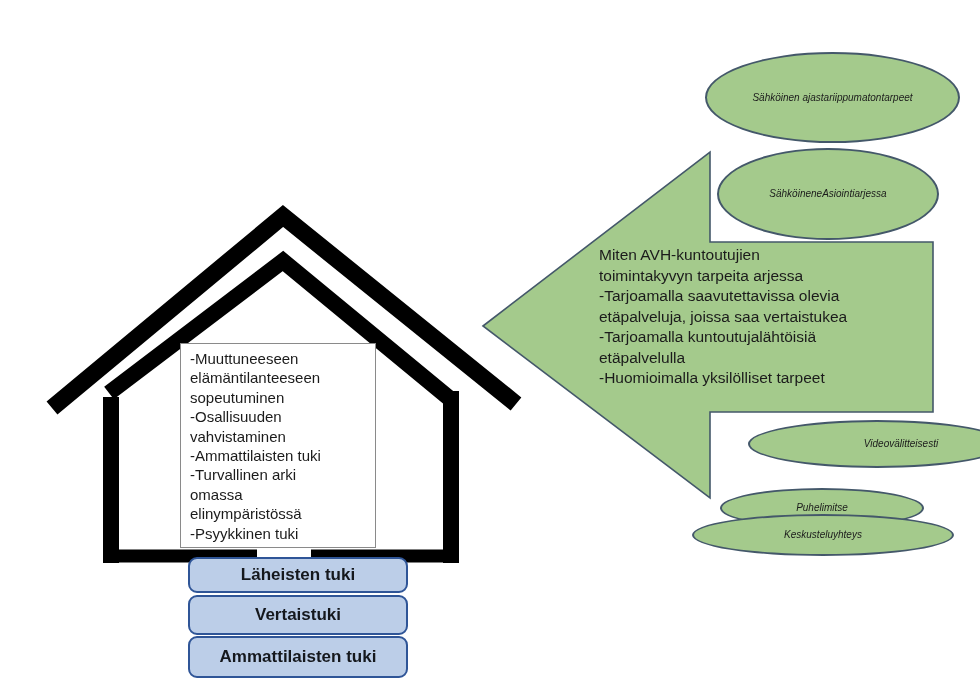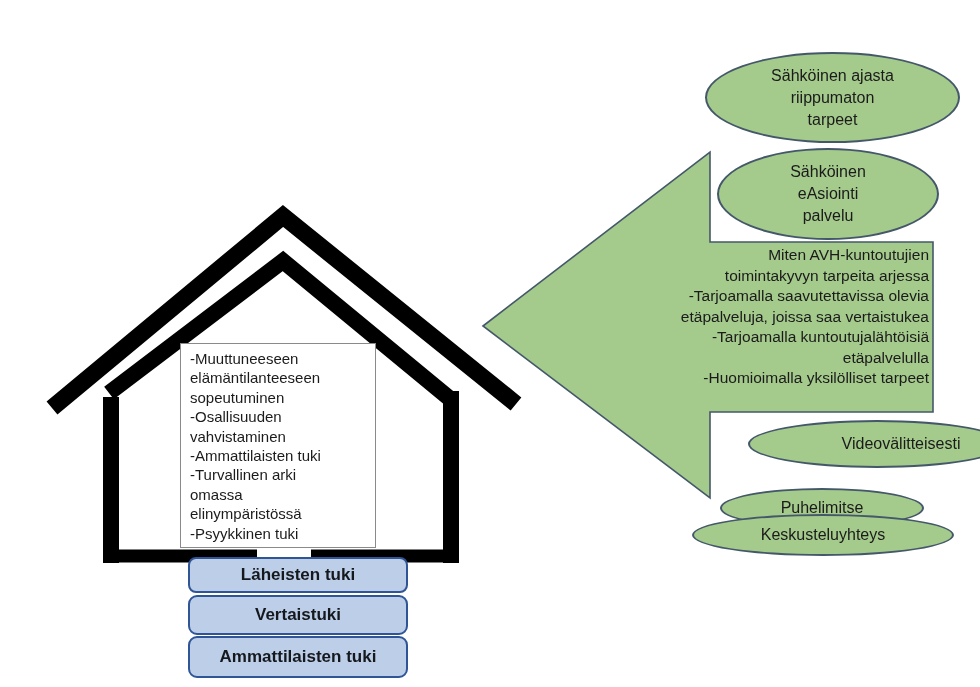--- a/index.html
+++ b/index.html
@@ -24,52 +24,53 @@
     left:180px;top:343px;width:196px;height:205px;
     background:#fff;border:1.5px solid var(--textbox-border);
     box-sizing:border-box;
     padding:5px 4px 0 9px;
     font-size:15px;line-height:19.4px;
     z-index:3;
   }
 
   .arrow-text{
     left:599px;top:245px;width:330px;
-    text-align:right;
+    text-align:left;
     font-size:15.5px;line-height:20.5px;
     z-index:3;
   }
 
   .ellipse{
-    display:flex;flex-direction:column;align-items:center;justify-content:center;
+    display:flex;flex-direction:row;align-items:center;justify-content:center;
     border-radius:50%;
     background:var(--green-fill);
     border:2px solid var(--shape-outline);
     box-sizing:border-box;
     text-align:center;
-    font-size:16px;line-height:22px;
+    font-size:10px;line-height:22px;
     z-index:4;
+    font-style:italic;
   }
   .e1{left:705px;top:52px;width:255px;height:91px;}
   .e2{left:717px;top:148px;width:222px;height:92px;}
   .e3{left:748px;top:420px;width:258px;height:48px;padding-left:48px;}
   .e4{left:720px;top:488px;width:204px;height:40px;}
   .e5{left:692px;top:514px;width:262px;height:42px;}
 
   .bluebox{
     left:188px;width:220px;
     display:flex;align-items:center;justify-content:center;
     background:var(--blue-fill);
     border:2px solid var(--blue-outline);
     border-radius:9px;
     box-sizing:border-box;
     font-size:17px;font-weight:600;color:#15181d;
     z-index:4;
   }
-  .b1{top:557px;height:36px;border-radius:8px;}
+  .b1{top:557px;height:36px;}
   .b2{top:595px;height:40px;}
   .b3{top:636px;height:42px;}
 </style>
 </head>
 <body>
 
 <div class="canvas">
 
   <svg class="shapes" width="980" height="687" viewBox="0 0 980 687">
 
@@ -109,21 +110,21 @@
 
   <div class="abs ellipse e1">
     <div>Sähköinen ajasta</div>
     <div>riippumaton</div>
     <div>tarpeet</div>
   </div>
 
   <div class="abs ellipse e2">
     <div>Sähköinen</div>
     <div>eAsiointi</div>
-    <div>palvelu</div>
+    <div>arjessa</div>
   </div>
 
   <div class="abs ellipse e3">
     <div>Videovälitteisesti</div>
   </div>
 
   <div class="abs ellipse e4">
     <div>Puhelimitse</div>
   </div>
 

